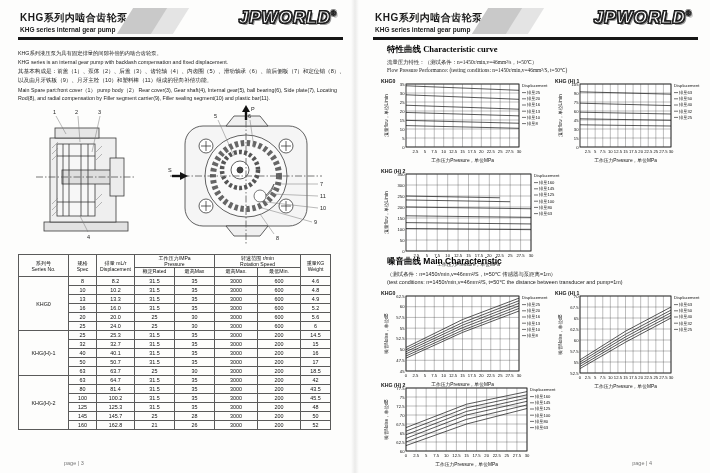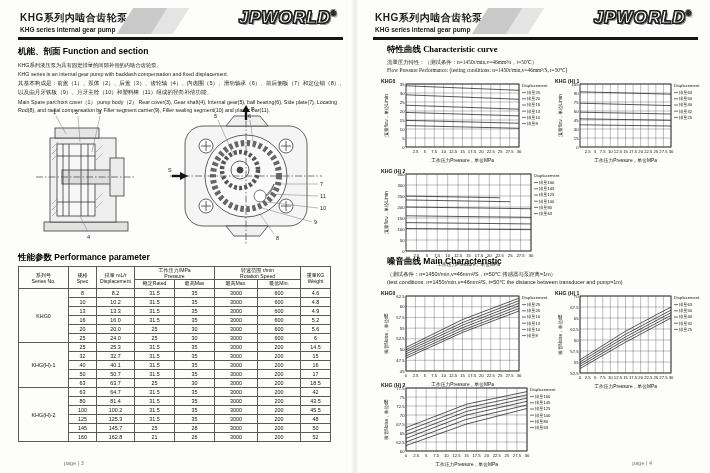--- a/index.html
+++ b/index.html
@@ -64,21 +64,20 @@
         <div class="t-cn">KHG系列内啮合齿轮泵</div>
         <div class="t-en">KHG series internal gear pump</div>
       </div>
       <div class="slant1"></div>
       <div class="slant2"></div>
       <div class="logo"><span>JPWORLD</span><sup>®</sup></div>
       <div class="hdr-rule"></div>
     </div>
 
     <div class="func">
-      <div class="sec-h">机能、剖面 Function and section</div>
       <div class="para" style="margin-top:3px">KHG系列液压泵为具有固定排量的间隙补偿的内啮合齿轮泵。</div>
       <div class="para">KHG series is an internal gear pump with backlash compensation and fixed displacement.</div>
       <div class="para cn">其基本构成是：前盖（1）、泵体（2）、后盖（3）、齿轮轴（4）、内齿圈（5）、滑动轴承（6）、前后侧板（7）和定位销（8）、以及由月牙铁板（9）、月牙主栓（10）和塑料棒（11）组成的径向补偿功能。</div>
       <div class="para">Main Spare part:front cover（1） pump body（2） Rear cover(3), Gear shaft(4), Internal gear(5), ball bearing(6), Side plate(7), Locating Rod(8), and radial compensation by Filler segment carrier(9), Filler sealing segment(10) and plastic bar(11).</div>
     </div>
 
     <div class="drawing">
       <svg width="316" height="144" viewBox="0 0 316 144">
         <g stroke="#3a3a3a" stroke-width="0.8" fill="none">
 
@@ -170,21 +169,20 @@
             <text x="298" y="106">10</text>
             <text x="298" y="94">11</text>
             <text x="229" y="7">P</text>
             <text x="146" y="68">S</text>
           </g>
         </g>
       </svg>
     </div>
 
     <div class="perf">
-      <div class="sec-h">性能参数 Performance parameter</div>
       <table class="perf-t" id="perf-table">
           <colgroup>
             <col style="width: 50px;">
             <col style="width: 28px;">
             <col style="width: 38px;">
             <col style="width: 40px;">
             <col style="width: 40px;">
             <col style="width: 43px;">
             <col style="width: 43px;">
             <col style="width: 30px;">

